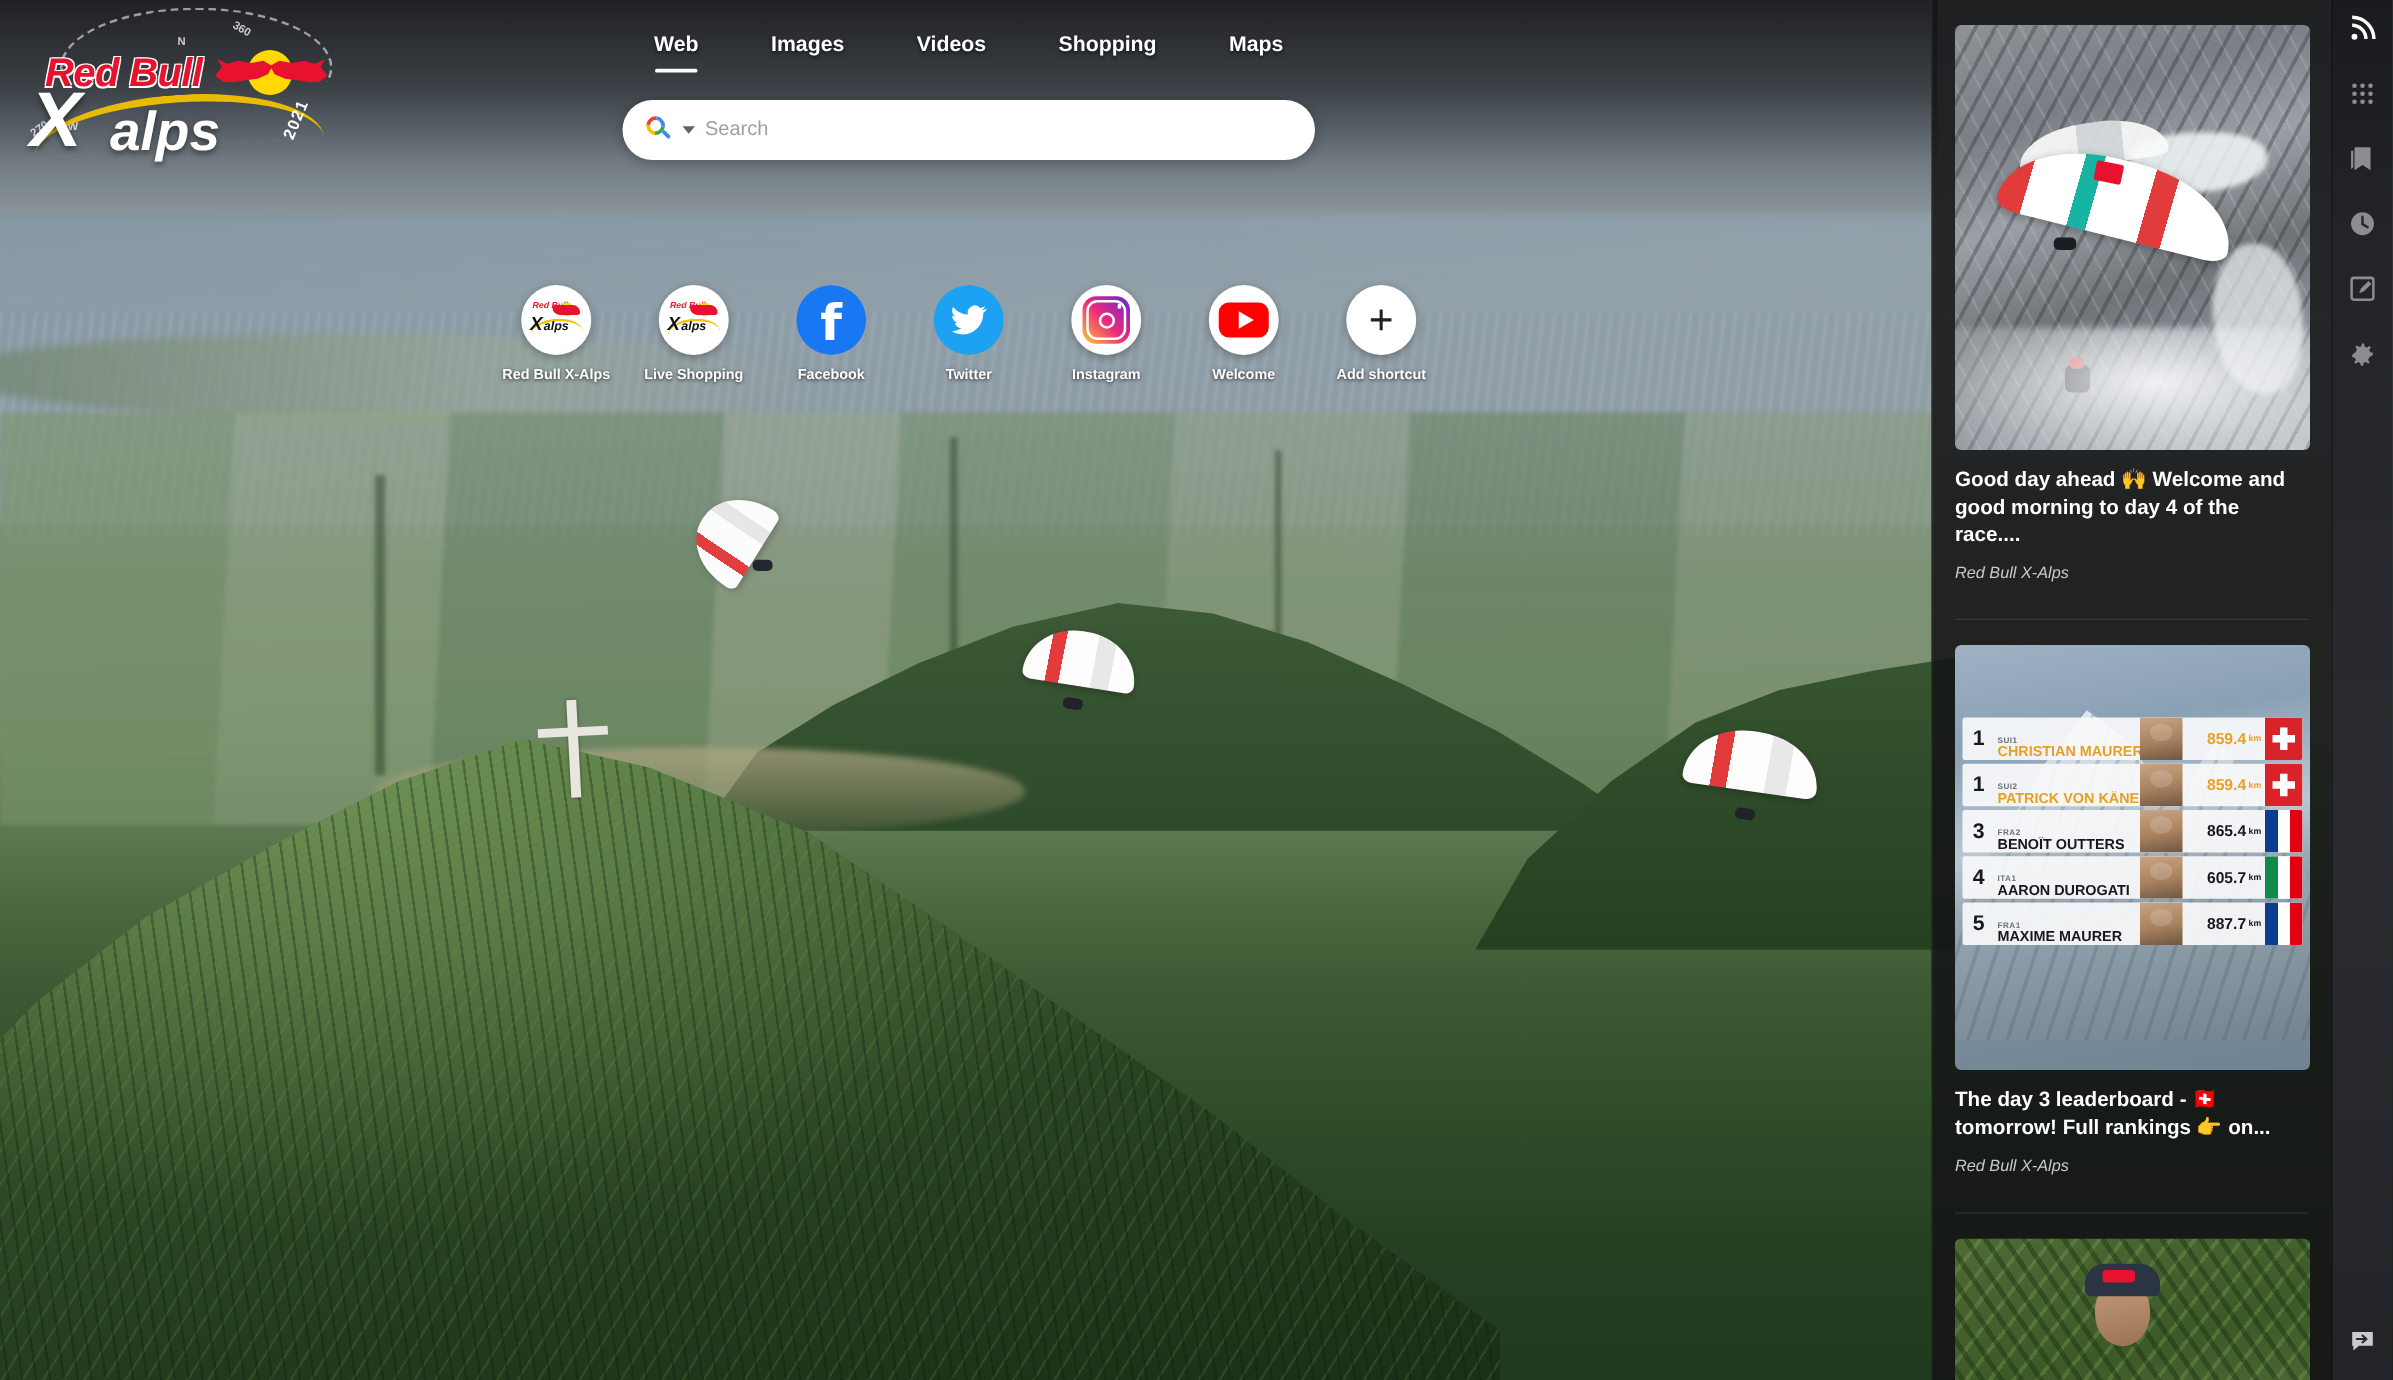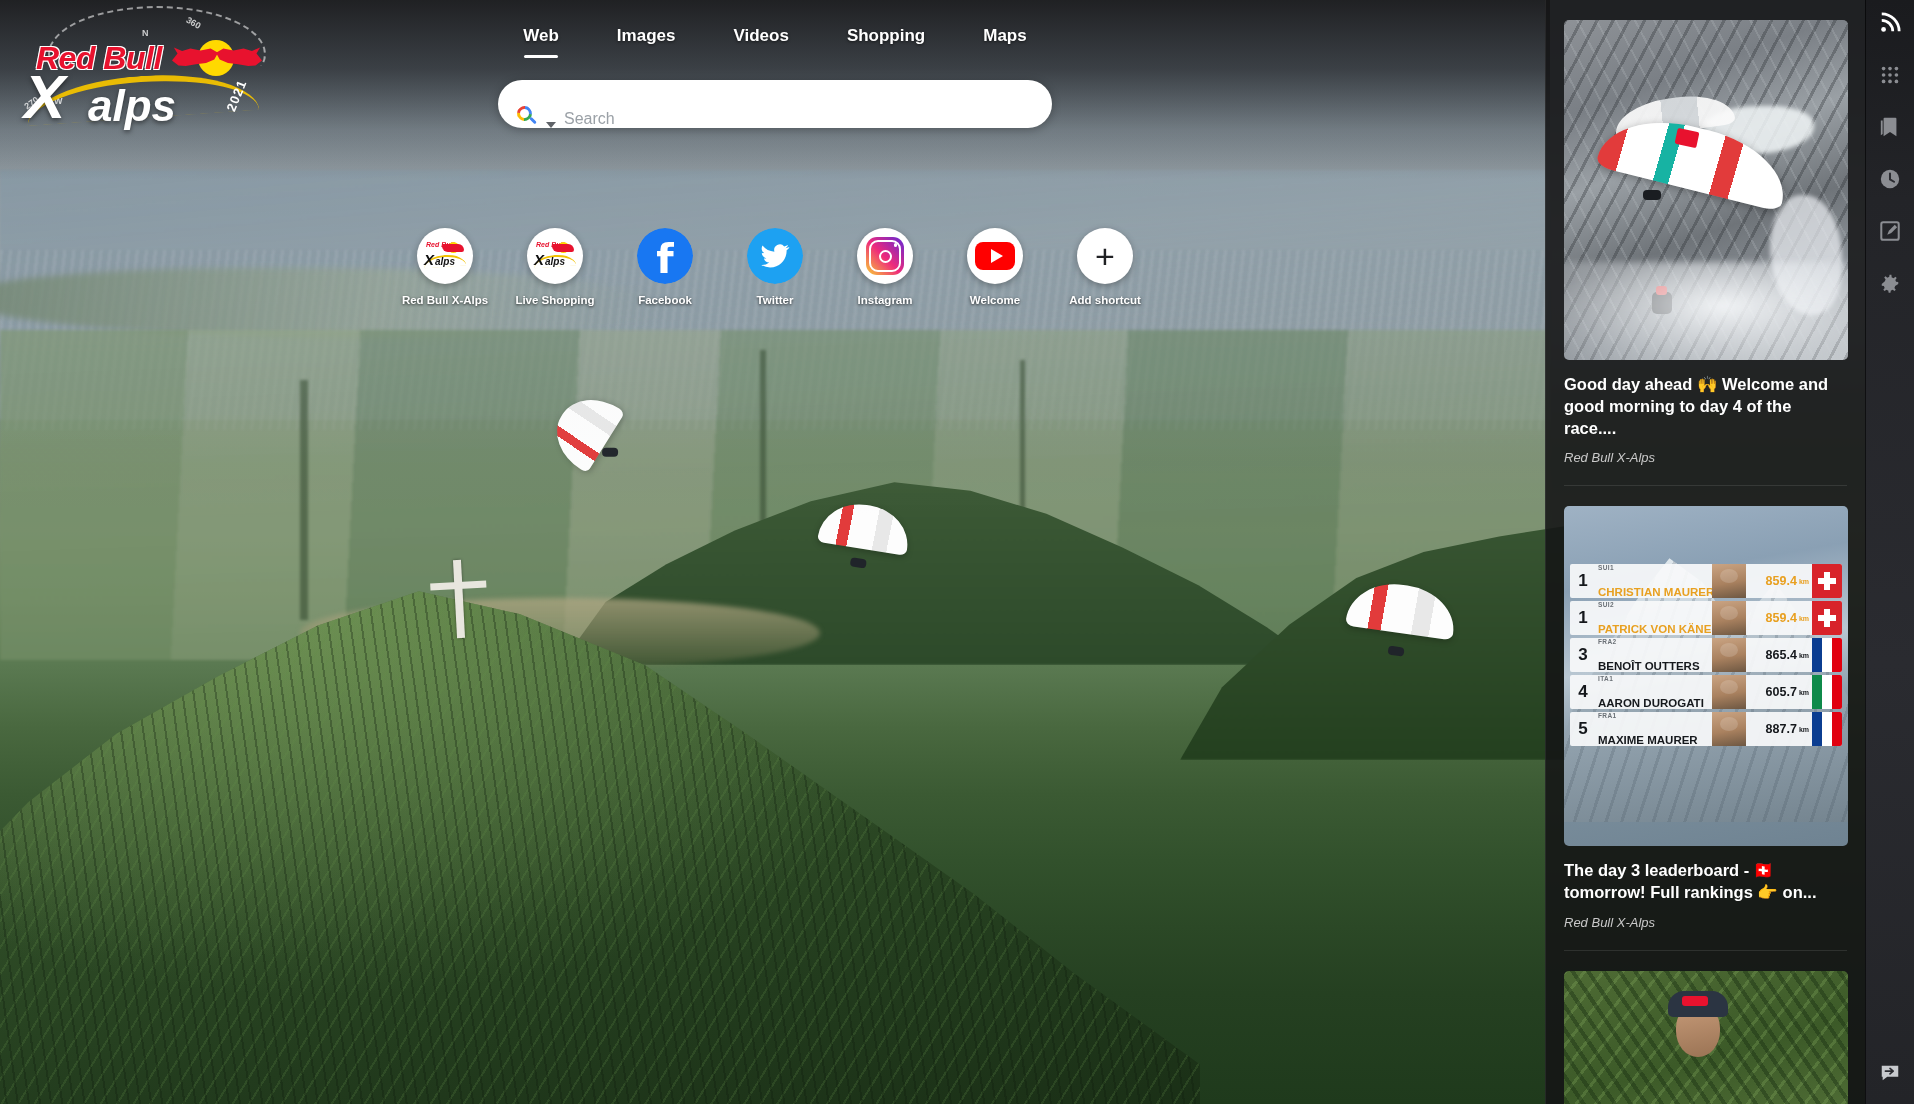--- a/index.html
+++ b/index.html
@@ -168,21 +168,21 @@
   }
   .nav-item.active::after {
     content: ""; position: absolute; left: 50%; transform: translateX(-50%);
     bottom: 0; width: 34px; height: 3px; background: #fff; border-radius: 2px;
   }
 
   
   .search-wrap { position: absolute; left: 0; top: 80px; width: 1550px; display: flex; justify-content: center; }
   .search-box {
     width: 554px; height: 48px; background: #ffffff; border-radius: 26px;
-    display: flex; align-items: flex-end; padding: 0 18px; gap: 8px;
+    display: flex; align-items: center; padding: 0 18px; gap: 8px;
     box-shadow: 0 2px 10px rgba(0,0,0,.28);
   }
   .g-mag { position: relative; width: 22px; height: 22px; flex: 0 0 22px; }
   .g-mag .ring {
     position: absolute; left: 1px; top: 0; width: 15px; height: 15px; border-radius: 50%;
     border: 3px solid transparent;
     border-top-color: #ea4335; border-right-color: #4285f4;
     border-bottom-color: #34a853; border-left-color: #fbbc05;
     transform: rotate(-40deg);
   }
@@ -242,21 +242,21 @@
     border-left: 1px solid rgba(255,255,255,.07);
   }
   .news-head {
     height: 38px; display: flex; align-items: center; justify-content: space-between;
     padding: 0 14px 0 18px; background: rgba(10,10,12,.92);
     border-bottom: 1px solid rgba(255,255,255,.10);
   }
   .news-title { color: #f1f1f1; font-size: 12px; font-weight: bold; letter-spacing: 1.2px; }
   .news-close { color: #e8e8e8; font-size: 17px; cursor: pointer; line-height: 1; }
   .news-list { padding: 0 18px; }
-  .news-card { padding: 20px 0 20px; border-bottom: 1px solid rgba(255,255,255,.10); }
+  .news-card { padding: 20px 0 30px; border-bottom: 1px solid rgba(255,255,255,.10); }
   .news-thumb { width: 284px; height: 340px; border-radius: 5px; overflow: hidden; position: relative; background: #2a2d30; }
   .news-text { color: #ffffff; font-size: 16.5px; font-weight: bold; line-height: 1.32; margin-top: 14px; }
   .news-src { color: #c9c9c9; font-size: 13px; font-style: italic; margin-top: 11px; }
 
   
   .t1 { background: linear-gradient(160deg, #8e9297 0%, #7a7f85 22%, #9aa0a5 40%, #6f7479 60%, #8d9399 78%, #b9bec2 100%); }
   .t1 .rock {
     position: absolute; inset: 0;
     background:
       repeating-linear-gradient(118deg, rgba(40,44,48,.32) 0 3px, rgba(0,0,0,0) 3px 14px),
@@ -289,21 +289,21 @@
     position: absolute; left: -20px; top: 16px; width: 330px; height: 300px;
     background: linear-gradient(172deg, #f2f6f8 0%, #d3dde4 26%, #98a8b4 56%, #74848f 100%);
     clip-path: polygon(0% 100%, 8% 64%, 18% 44%, 28% 26%, 38% 12%, 48% 20%, 58% 36%, 70% 20%, 82% 38%, 92% 58%, 100% 78%, 100% 100%);
   }
   .t2 .mtn-tex { position: absolute; left: -20px; top: 16px; width: 330px; height: 300px;
     background: repeating-linear-gradient(108deg, rgba(70,84,96,.22) 0 3px, rgba(0,0,0,0) 3px 15px);
     clip-path: polygon(0% 100%, 8% 64%, 18% 44%, 28% 26%, 38% 12%, 48% 20%, 58% 36%, 70% 20%, 82% 38%, 92% 58%, 100% 78%, 100% 100%); }
   .lb { position: absolute; left: 6px; top: 58px; width: 272px; display: flex; flex-direction: column; gap: 3px; }
   .lb-row { display: flex; align-items: stretch; height: 34px; background: rgba(248,249,250,.93); border-radius: 2px; overflow: hidden; position: relative; }
   .lb-rank { width: 26px; display: flex; align-items: center; justify-content: center; font-size: 17px; font-weight: bold; color: #15181c; }
-  .lb-names { flex: 1; display: flex; flex-direction: column; justify-content: space-between; padding-left: 2px; min-width: 0; }
+  .lb-names { flex: 1; display: flex; flex-direction: column; justify-content: flex-end; padding-left: 2px; min-width: 0; }
   .lb-cc { font-size: 6.5px; font-weight: bold; color: #6a7076; letter-spacing: .4px; line-height: 1.1; }
   .lb-nm { font-size: 11.5px; font-weight: bold; line-height: 1.05; white-space: nowrap; overflow: hidden; }
   .lb-face { width: 34px; background: linear-gradient(170deg, #caa483 0%, #a9815f 55%, #6d5742 100%); flex: 0 0 34px; position: relative; }
   .lb-face::after { content:""; position:absolute; left:8px; top:5px; width:18px; height:14px; background: rgba(255,255,255,.16); border-radius: 50%; }
   .lb-dist { width: 66px; display: flex; align-items: center; justify-content: flex-end; padding-right: 3px; font-size: 12.5px; font-weight: bold; }
   .lb-km { font-size: 7px; font-weight: bold; margin-left: 2px; }
   .lb-flag { width: 30px; flex: 0 0 30px; }
   .fl-ch { background: #d8232a; position: relative; }
   .fl-ch::before { content:""; position:absolute; left:12px; top:8px; width:6px; height:18px; background:#fff; }
   .fl-ch::after { content:""; position:absolute; left:6px; top:14px; width:18px; height:6px; background:#fff; }

